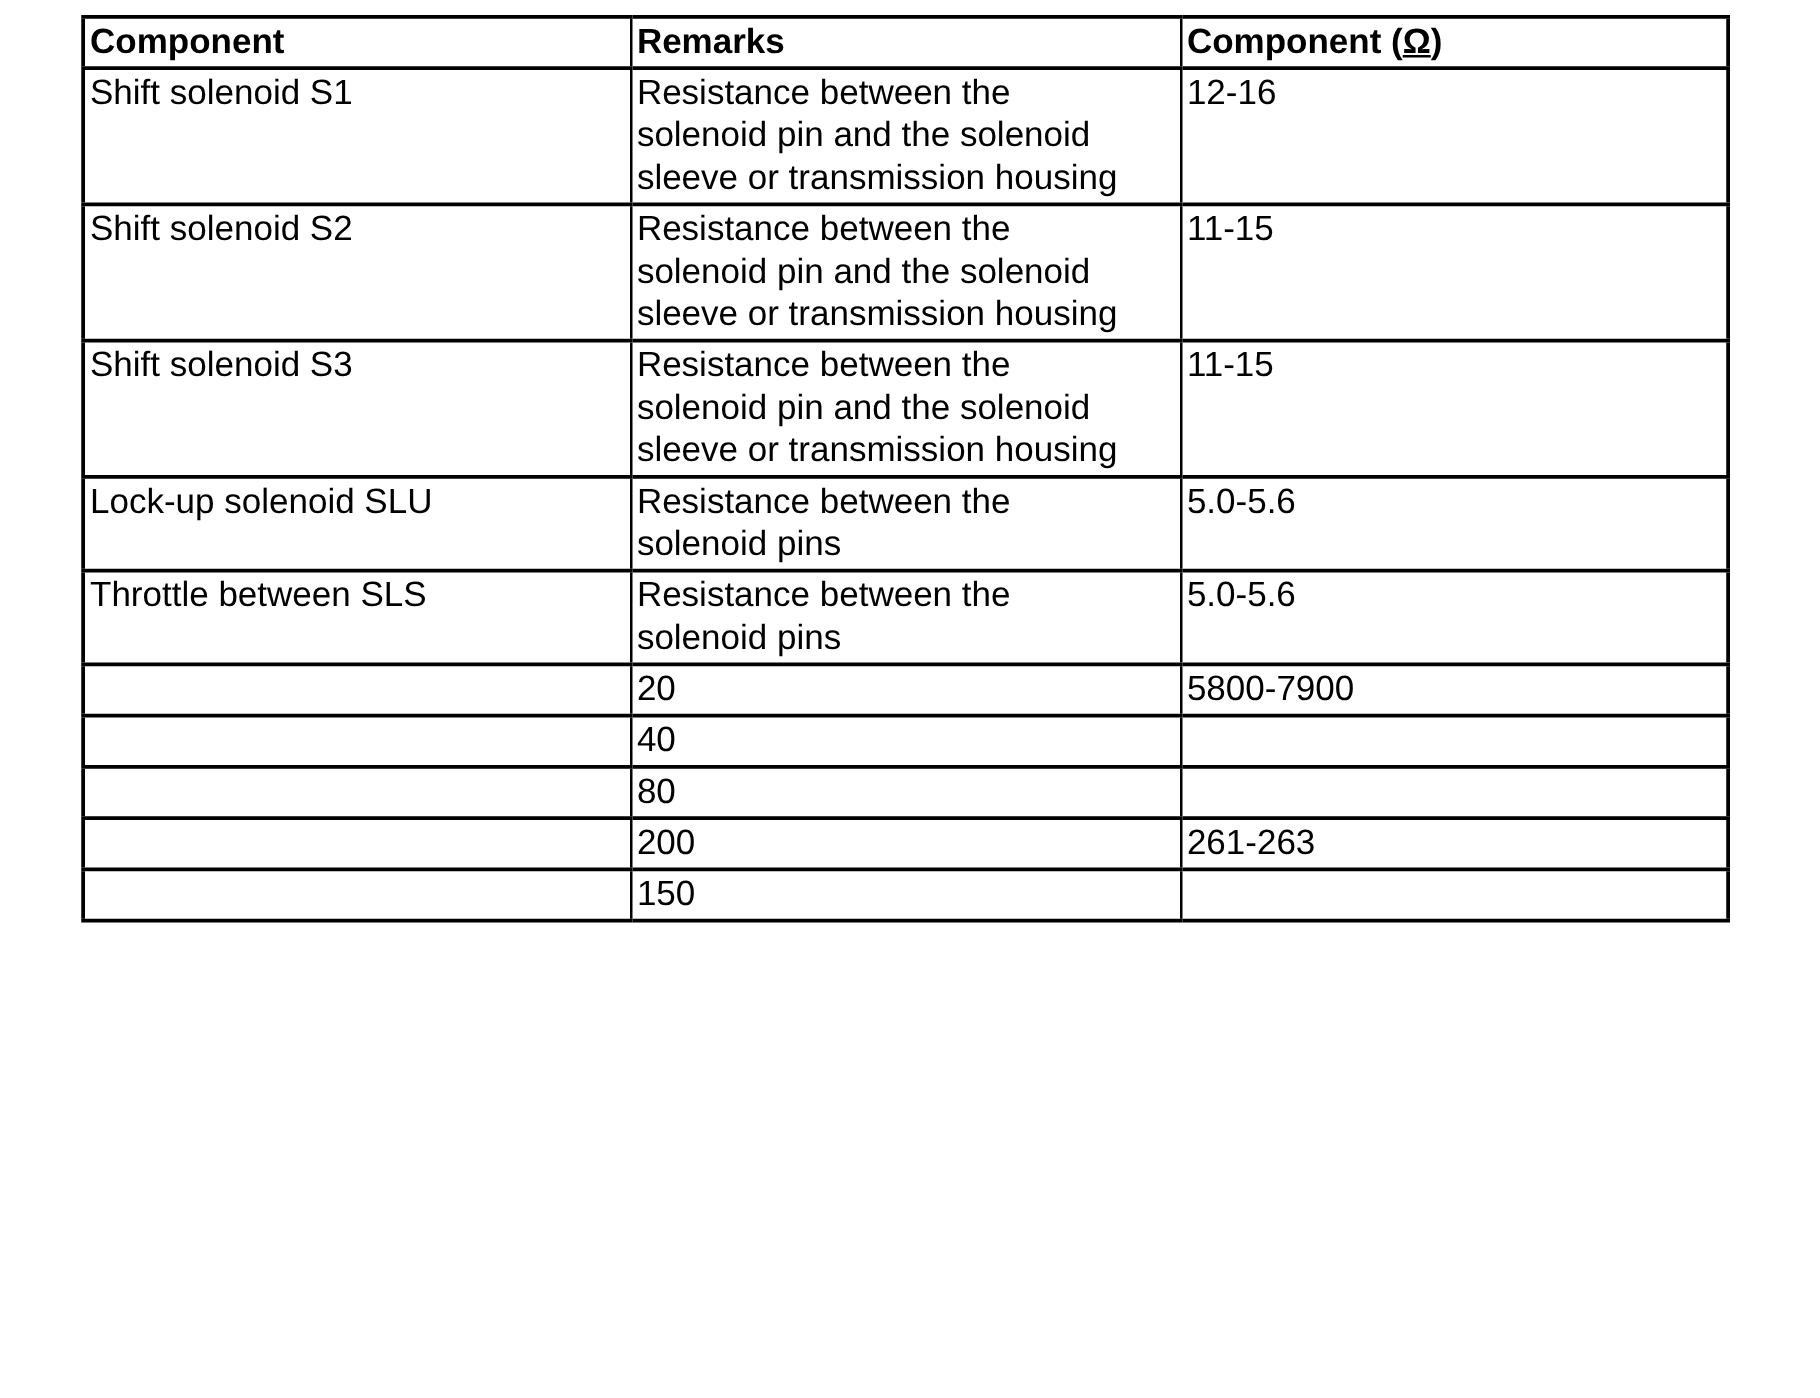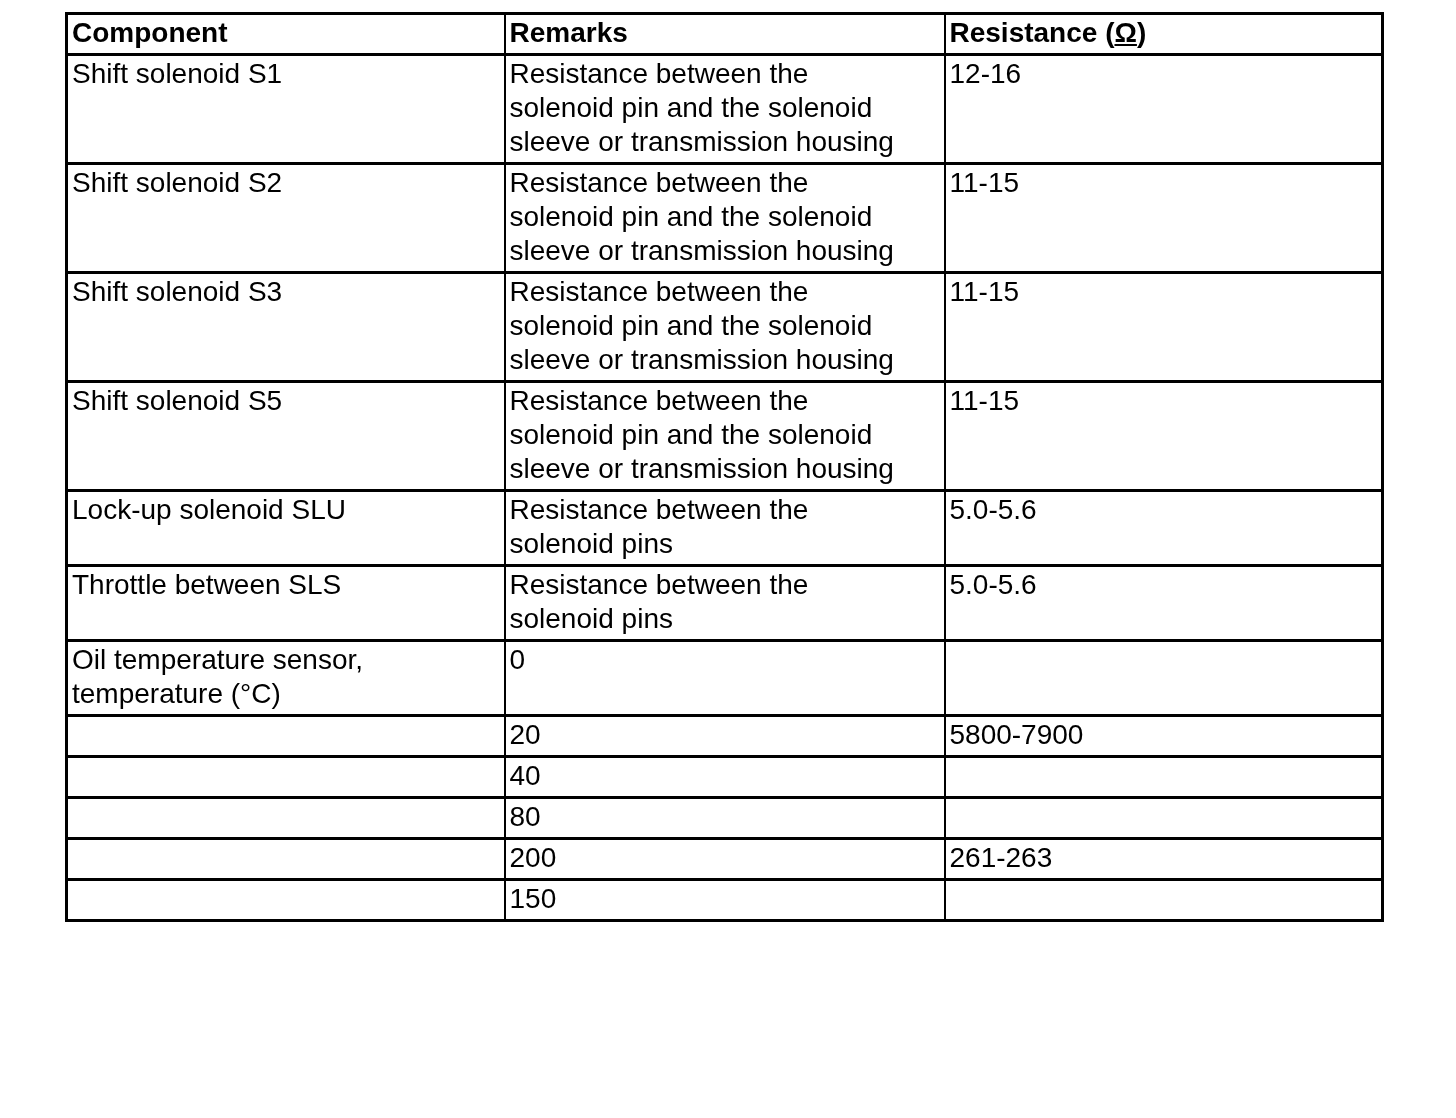--- a/index.html
+++ b/index.html
@@ -58,21 +58,21 @@
   <table class="spec-table">
     <colgroup>
       <col class="c1">
       <col class="c2">
       <col class="c3">
     </colgroup>
     <thead>
       <tr>
         <th>Component</th>
         <th>Remarks</th>
-        <th><span>Resistance (</span><span class="omega-underline">Ω</span><span>)</span></th>
+        <th><span>Component (</span><span class="omega-underline">Ω</span><span>)</span></th>
       </tr>
     </thead>
     <tbody>
       <tr class="r-tall">
         <td>Shift solenoid S1</td>
         <td>Resistance between the
 solenoid pin and the solenoid
 sleeve or transmission housing</td>
         <td>12-16</td>
       </tr>
@@ -83,44 +83,31 @@
 sleeve or transmission housing</td>
         <td>11-15</td>
       </tr>
       <tr class="r-tall">
         <td>Shift solenoid S3</td>
         <td>Resistance between the
 solenoid pin and the solenoid
 sleeve or transmission housing</td>
         <td>11-15</td>
       </tr>
-      <tr class="r-tall">
-        <td>Shift solenoid S5</td>
-        <td>Resistance between the
-solenoid pin and the solenoid
-sleeve or transmission housing</td>
-        <td>11-15</td>
-      </tr>
       <tr class="r-mid">
         <td>Lock-up solenoid SLU</td>
         <td>Resistance between the
 solenoid pins</td>
         <td>5.0-5.6</td>
       </tr>
       <tr class="r-mid">
         <td>Throttle between SLS</td>
         <td>Resistance between the
 solenoid pins</td>
         <td>5.0-5.6</td>
-      </tr>
-      <tr class="r-mid">
-        <td>Oil temperature sensor,
-temperature (°C)</td>
-        <td>0</td>
-        <td></td>
       </tr>
       <tr class="r-short">
         <td></td>
         <td>20</td>
         <td>5800-7900</td>
       </tr>
       <tr class="r-short">
         <td></td>
         <td>40</td>
         <td></td>

